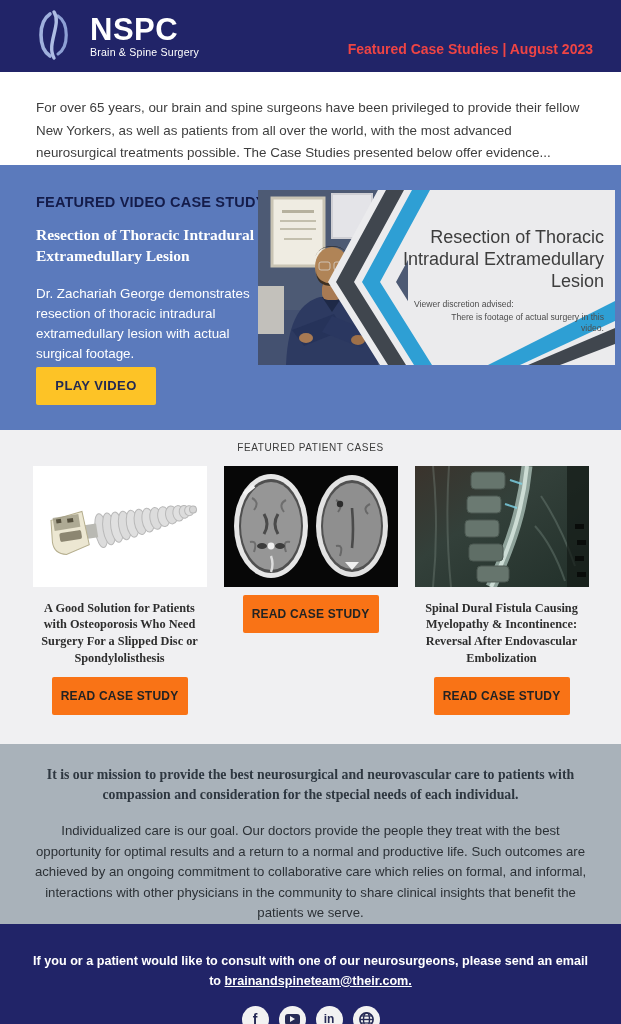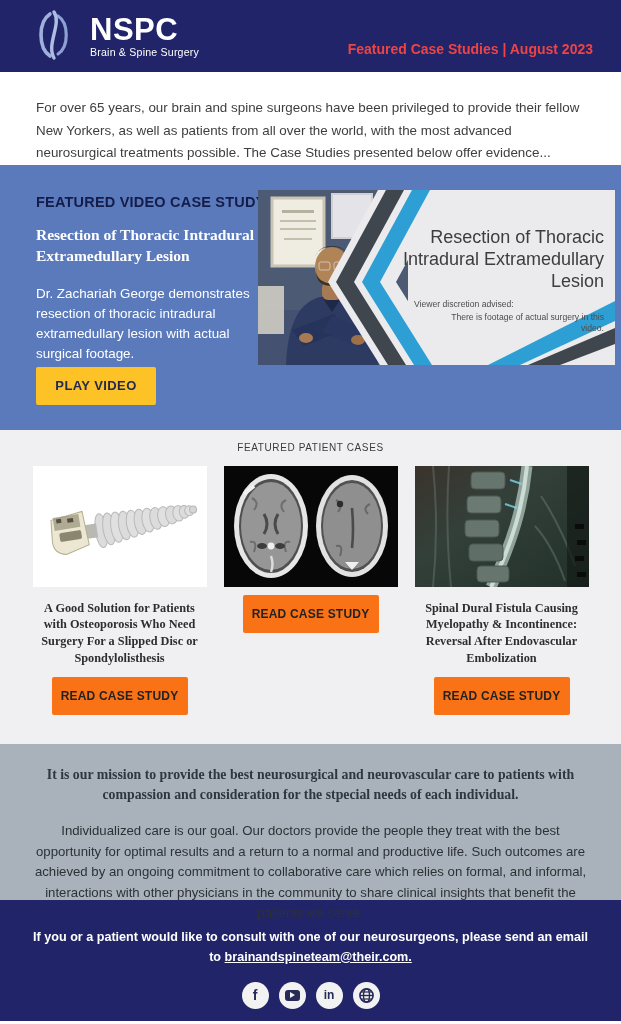--- a/index.html
+++ b/index.html
@@ -41,21 +41,21 @@
   .cases-row { display:flex; justify-content:center; gap:17px; margin-top:13px; }
   .case-col { width:174px; display:flex; flex-direction:column; align-items:center; }
   .case-img { width:174px; height:121px; display:block; cursor:pointer; }
   .case-title { margin-top:13px; height:69px; width:174px; font-family:"Liberation Serif", serif;
                 font-weight:700; font-size:12.3px; line-height:1.36; color:#2e2e2e; }
   .case-btn { margin-top:8px; width:136px; height:38px; background:#f97316; color:#232323;
               font-weight:700; font-size:12px; letter-spacing:0.2px; border-radius:2px;
               display:flex; align-items:center; justify-content:center; cursor:pointer; }
 
   
-  .mission-section { height:156px; background:#a9b2ba; text-align:center; }
+  .mission-section { height:180px; background:#a9b2ba; text-align:center; }
   .mission-statement { padding-top:21px; margin:0 auto; width:578px; font-family:"Liberation Serif", serif;
                        font-weight:700; font-size:13.8px; line-height:1.5; color:#2e3740; }
   .mission-body { margin:15px auto 0; width:562px; font-size:13.2px; line-height:1.56; color:#2c3136; }
 
   
   .footer { height:121px; background:#212468; text-align:center; }
   .footer-text { padding-top:27px; margin:0 auto; width:560px; color:#ffffff; font-weight:700;
                  font-size:12.6px; line-height:1.6; }
   .footer-email { text-decoration:underline; cursor:pointer; color:#ffffff; }
   .social-row { margin-top:15px; display:flex; justify-content:center; gap:10px; }

